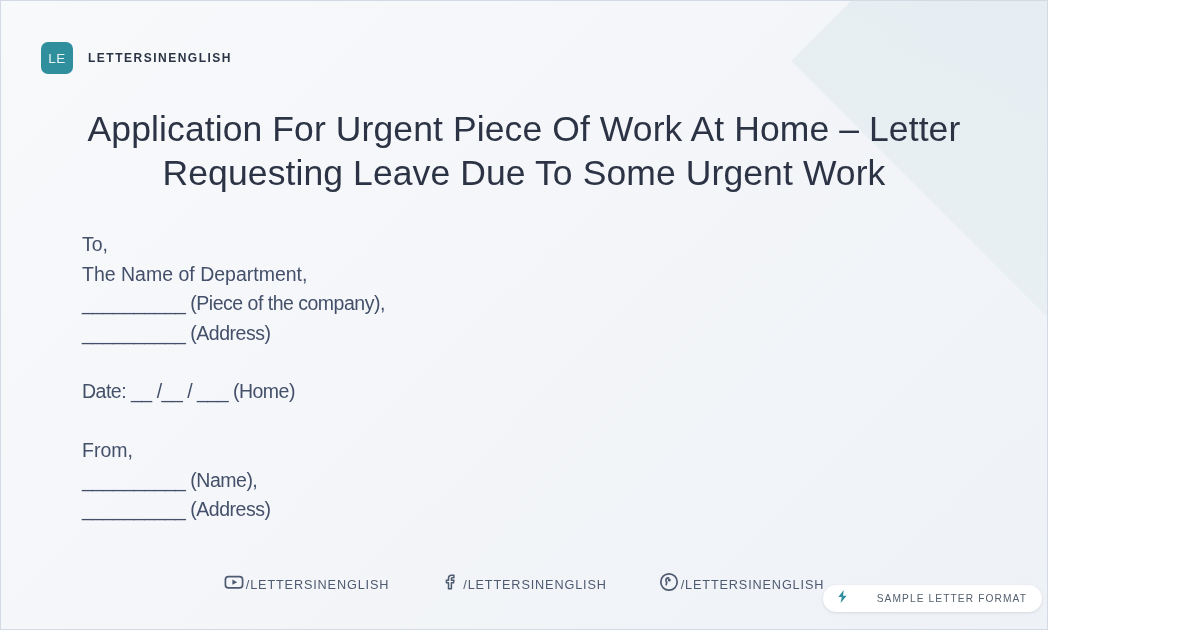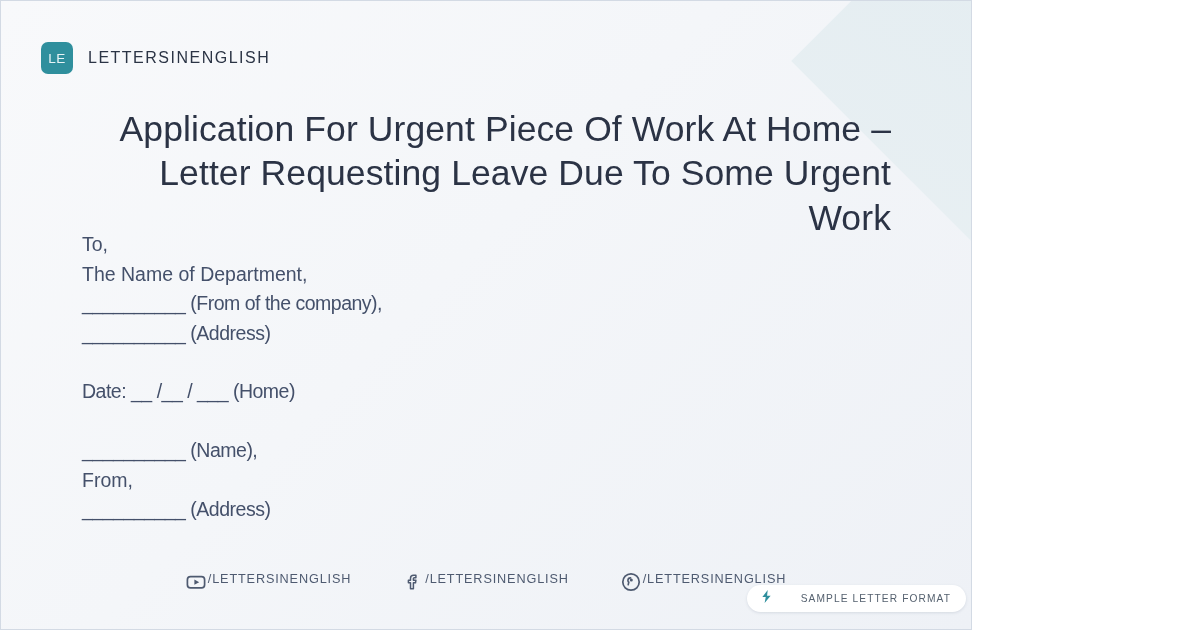--- a/index.html
+++ b/index.html
@@ -6,21 +6,21 @@
     margin: 0;
     padding: 0;
     background: #ffffff;
   }
   body {
     font-family: "Liberation Sans", sans-serif;
   }
 
   #card {
     position: relative;
-    width: 972px;
+    width: 1048px;
     height: 630px;
     overflow: hidden;
     box-sizing: border-box;
     border: 1px solid #d3dae4;
     background: linear-gradient(135deg, #f8f9fb 0%, #f4f6f9 45%, #eef1f6 100%);
   }
 
   
   #diamond {
     position: absolute;
@@ -51,33 +51,33 @@
     background: #2f8f9d;
     color: #e8f4f6;
     font-size: 13.5px;
     letter-spacing: 0.6px;
     font-weight: 500;
     display: flex;
     align-items: center;
     justify-content: center;
   }
   #brand-name {
-    font-size: 16px;
+    font-size: 12px;
     letter-spacing: 1.5px;
     color: #2b3445;
-    font-weight: 400;
+    font-weight: 700;
   }
 
   
   #title {
     position: absolute;
     left: 80px;
     right: 80px;
     top: 106px;
-    text-align: right;
+    text-align: center;
     font-size: 35.5px;
     line-height: 1.25;
     color: #2b3345;
     font-weight: 400;
     letter-spacing: 0.1px;
   }
 
   
   #letter {
     position: absolute;
@@ -98,21 +98,21 @@
     right: 0;
     top: 563px;
     height: 36px;
     display: flex;
     align-items: center;
     justify-content: center;
     gap: 52px;
   }
   .social {
     display: flex;
-    align-items: flex-start;
+    align-items: flex-end;
     gap: 2px;
     color: #4e5a70;
     font-size: 12.7px;
     letter-spacing: 0.85px;
   }
   .social svg { display: block; }
 
   #badge {
     position: absolute;
     right: 5px;
@@ -142,27 +142,27 @@
   <div id="brand">
     <div id="brand-mark">LE</div>
     <div id="brand-name">LETTERSINENGLISH</div>
   </div>
 
   <div id="title">Application For Urgent Piece Of Work At Home – Letter Requesting Leave Due To Some Urgent Work</div>
 
   <div id="letter">
     <p class="para">To,</p>
     <p class="para">The Name of Department,</p>
-    <p class="para blank">__________ (From of the company),</p>
+    <p class="para blank">__________ (Piece of the company),</p>
     <p class="para blank">__________ (Address)</p>
     <div class="gap"></div>
     <p class="para blank">Date: __ /__ / ___ (Home)</p>
     <div class="gap"></div>
+    <p class="para">From,</p>
     <p class="para blank">__________ (Name),</p>
-    <p class="para">From,</p>
     <p class="para blank">__________ (Address)</p>
   </div>
 
   <div id="footer">
 
     <div class="social">
       <span>
         <svg width="20" height="20" viewBox="0 0 20 20" fill="none">
           <rect x="1.4" y="4.6" width="17.2" height="11.2" rx="3.1" stroke="#4e5a70" stroke-width="1.7"></rect>
           <path d="M8.4 7.6 L13.2 10.2 L8.4 12.8 Z" fill="#4e5a70"></path>

